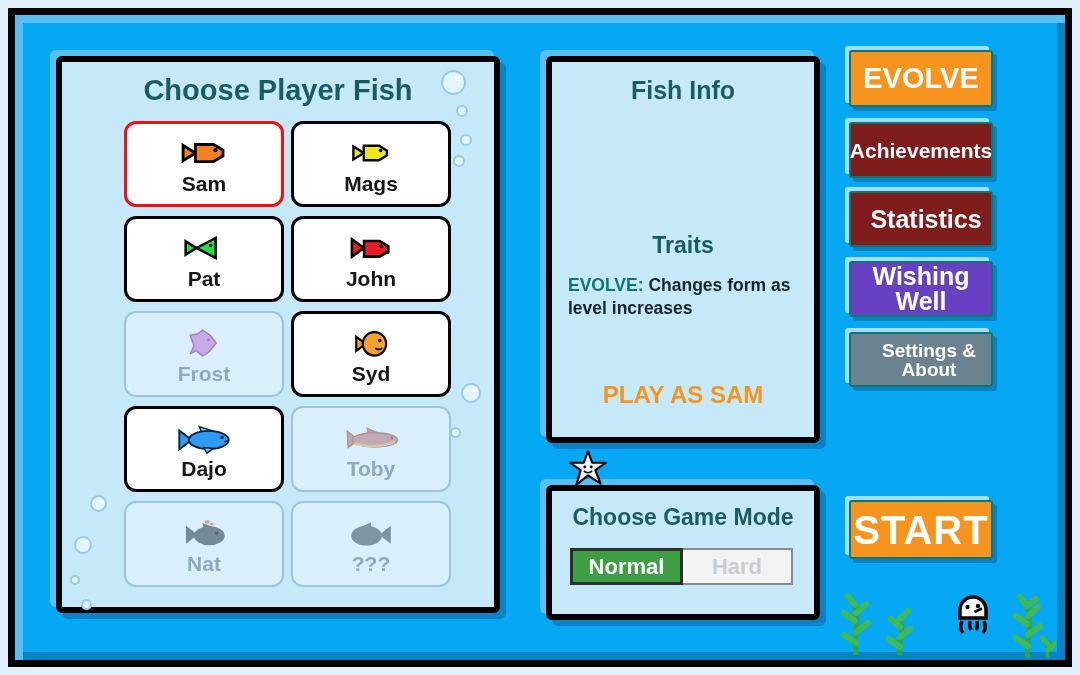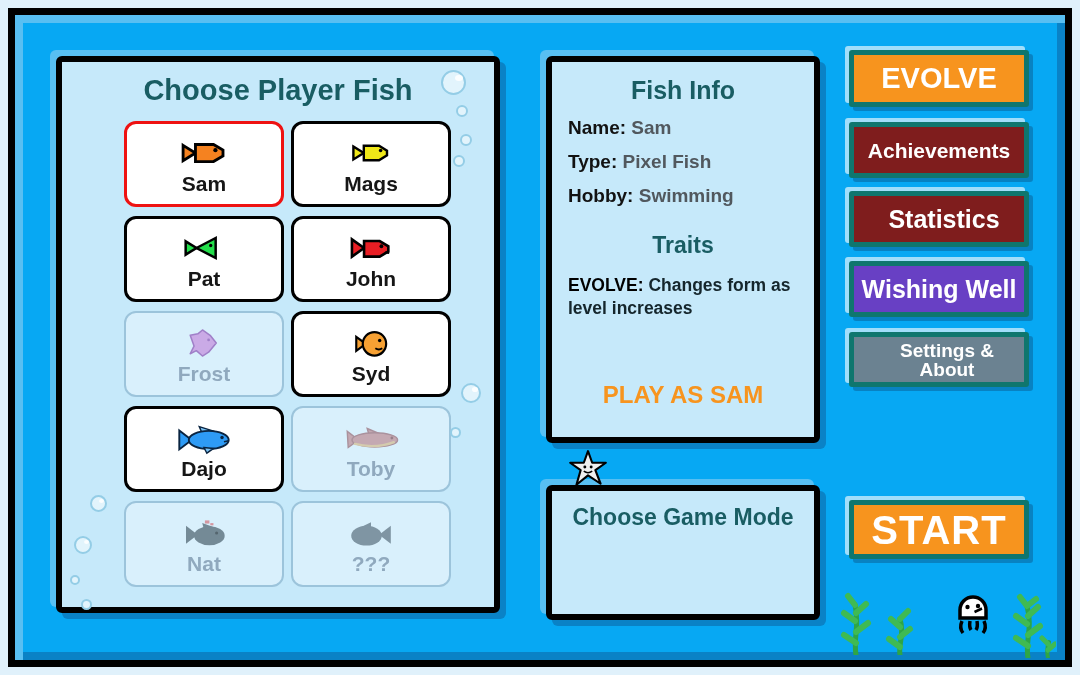--- a/index.html
+++ b/index.html
@@ -48,41 +48,41 @@
   .info-title{position:absolute;top:14px;left:0;width:100%;font-size:25px;}
   .info-fields{position:absolute;top:56px;left:16px;right:10px;}
   .info-field{font-size:19px;font-weight:bold;margin-bottom:15px;line-height:1;}
   .f-label{color:#121212;}
   .f-value{color:#51585E;}
   .traits-title{position:absolute;top:170px;left:0;width:100%;font-size:23px;}
   .trait-text{
     position:absolute;top:212px;left:16px;right:12px;
     font-size:17.5px;font-weight:bold;color:#15262C;line-height:1.32;
   }
-  .t-label{color:#000000;}
+  .t-label{color:#0f766e;}
   .play-btn{
     position:absolute;bottom:28px;left:0;width:100%;
     background:none;border:none;color:#F7941E;font-size:24px;font-weight:bold;
     font-family:inherit;cursor:pointer;padding:0;
   }
 
   
   .mode-title{position:absolute;top:13px;left:0;width:100%;font-size:23px;}
   .mode-row{position:absolute;left:18px;top:57px;display:flex;}
   .mode-btn{
     box-sizing:border-box;height:37px;font-family:inherit;font-size:22px;font-weight:bold;
     display:flex;align-items:center;justify-content:center;cursor:pointer;line-height:1;
   }
   .mode-btn.normal{width:113px;background:#3E9E43;border:3px solid #2E2E2E;color:#FFFFFF;}
   .mode-btn.hard{width:110px;background:#F3F3F3;border:2px solid #8A8A8A;border-left:none;color:#C9CDD1;}
 
   
   .btn{
-    position:absolute;left:849px;width:180px;box-sizing:border-box;
-    border:5px solid #0f766e;border-radius:3px;color:#FFFFFF;font-weight:bold;
+    position:absolute;left:849px;width:144px;box-sizing:border-box;
+    border:2px solid #0f766e;border-radius:3px;color:#FFFFFF;font-weight:bold;
     display:flex;align-items:center;justify-content:center;cursor:pointer;
     font-family:inherit;line-height:1;
     box-shadow:-4px -4px 0 rgba(214,240,252,0.75), 4px 4px 0 rgba(9,117,178,0.75);
   }
   .btn.orange{background:#F7941E;}
   .btn.green{background:#7f1d1d;}
   .btn.purple{background:#6840C4;}
   .btn.slate{background:#6B8291;padding-left:22px;}
   .btn-evolve{top:50px;height:57px;font-size:29px;}
   .btn-achievements{top:122px;height:56px;font-size:21px;}
@@ -209,44 +209,34 @@
         <ellipse cx="25" cy="23" rx="17" ry="11" fill="#6C8290"></ellipse>
       </svg>
       <div class="card-label">???</div>
     </div>
 
   </div>
 </div>
 
 <div class="panel info-panel">
   <div class="teal-title info-title">Fish Info</div>
-  <div class="info-fields">
-    <div class="info-field">
-      <span class="f-label">Name:</span>
-      <span class="f-value">Sam</span>
-    </div>
-    <div class="info-field">
-      <span class="f-label">Type:</span>
-      <span class="f-value">Pixel Fish</span>
-    </div>
-    <div class="info-field">
-      <span class="f-label">Hobby:</span>
-      <span class="f-value">Swimming</span>
-    </div>
-  </div>
   <div class="teal-title traits-title">Traits</div>
   <div class="trait-text">
     <span class="t-label">EVOLVE:</span>
     <span>Changes form as level increases</span>
   </div>
   <button class="play-btn">PLAY AS SAM</button>
 </div>
 
 <div class="panel mode-panel">
   <div class="teal-title mode-title">Choose Game Mode</div>
+  <div class="mode-row">
+    <button class="mode-btn normal">Normal</button>
+    <button class="mode-btn hard">Hard</button>
+  </div>
 </div>
 
 <button class="btn orange btn-evolve">EVOLVE</button>
 <button class="btn green btn-achievements">Achievements</button>
 <button class="btn green btn-statistics">Statistics</button>
 <button class="btn purple btn-wishing">Wishing Well</button>
 <button class="btn slate btn-settings">Settings &amp; About</button>
 <button class="btn orange btn-start">START</button>
 
 <i class="bubble shiny decor" style="left:441px;top:70px;width:21px;height:21px"></i>

